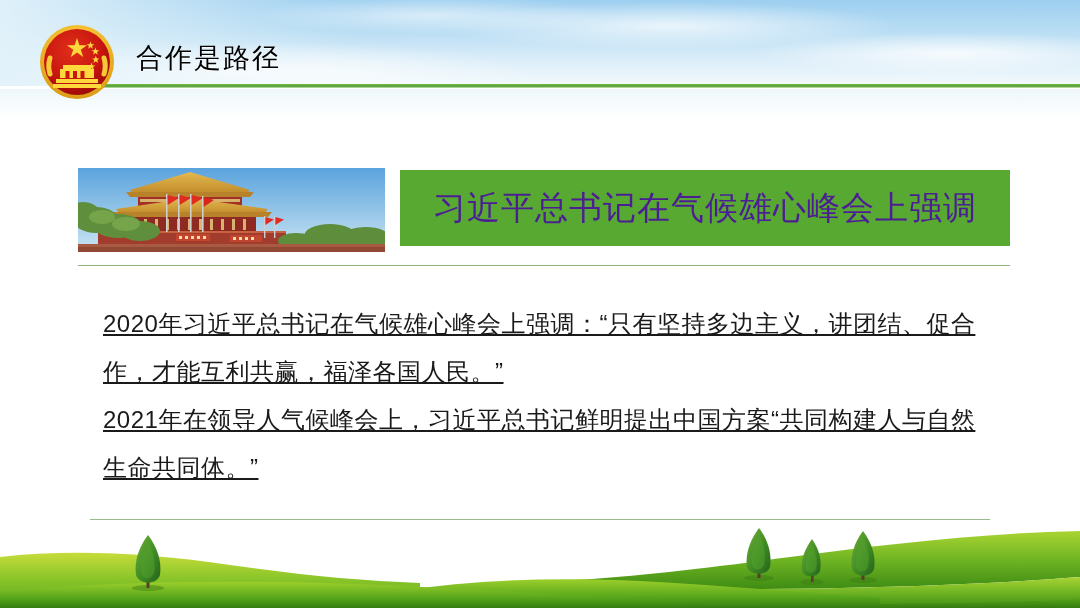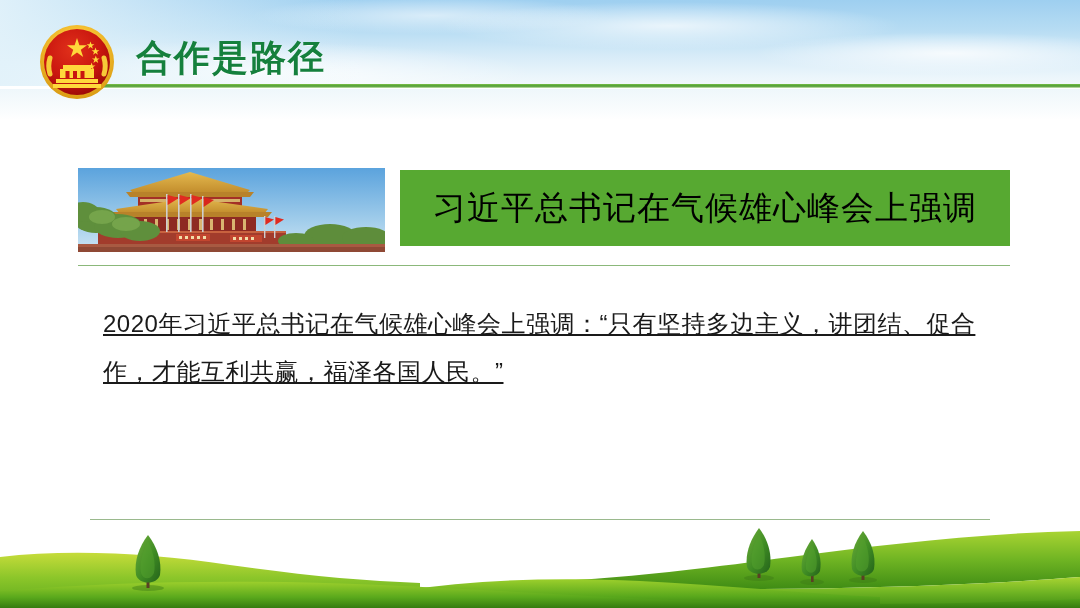--- a/index.html
+++ b/index.html
@@ -73,25 +73,25 @@
     left: 39px; top: 24px;
     width: 76px;
     height: 76px;
   }
   .emblem svg { display: block; }
 
   .header-title {
     position: absolute;
     left: 136px;
     top: 36px;
-    font-size: 36px;
+    font-size: 27px;
     line-height: 44px;
     letter-spacing: 2px;
-    font-weight: 700;
-    color: #15803d;
+    font-weight: 400;
+    color: #000000;
     text-shadow: 0 1px 1px rgba(255,255,255,0.85);
     white-space: nowrap;
   }
 
   
   .photo {
     position: absolute;
     left: 78px; top: 168px;
     width: 307px;
     height: 84px;
@@ -105,21 +105,21 @@
     position: absolute;
     left: 400px; top: 170px;
     width: 610px;
     height: 76px;
     background: #57a931;
     display: flex;
     align-items: center;
     justify-content: center;
   }
   .banner-text {
-    color: #000000;
+    color: #4c1d95;
     font-size: 33px;
     line-height: 40px;
     letter-spacing: 1px;
     white-space: nowrap;
   }
 
   
   .divider {
     position: absolute;
     left: 78px; top: 265px;
@@ -311,20 +311,21 @@
   </div>
 
   <div class="banner">
     <span class="banner-text">习近平总书记在气候雄心峰会上强调</span>
   </div>
 
   <div class="divider"></div>
 
   <div class="bodytext">
     <p>2020年习近平总书记在气候雄心峰会上强调：“只有坚持多边主义，讲团结、促合作，才能互利共赢，福泽各国人民。”</p>
+    <p>2021年在领导人气候峰会上，习近平总书记鲜明提出中国方案“共同构建人与自然生命共同体。”</p>
   </div>
 
   <div class="bottom">
     <svg width="1080" height="113" viewBox="0 0 1080 113" xmlns="http://www.w3.org/2000/svg">
       <defs>
         <linearGradient id="hillA" x1="0" y1="0" x2="0" y2="1">
           <stop offset="0%" stop-color="#c6dc3a"></stop>
           <stop offset="45%" stop-color="#8cc62a"></stop>
           <stop offset="100%" stop-color="#5aa81c"></stop>
         </linearGradient>

